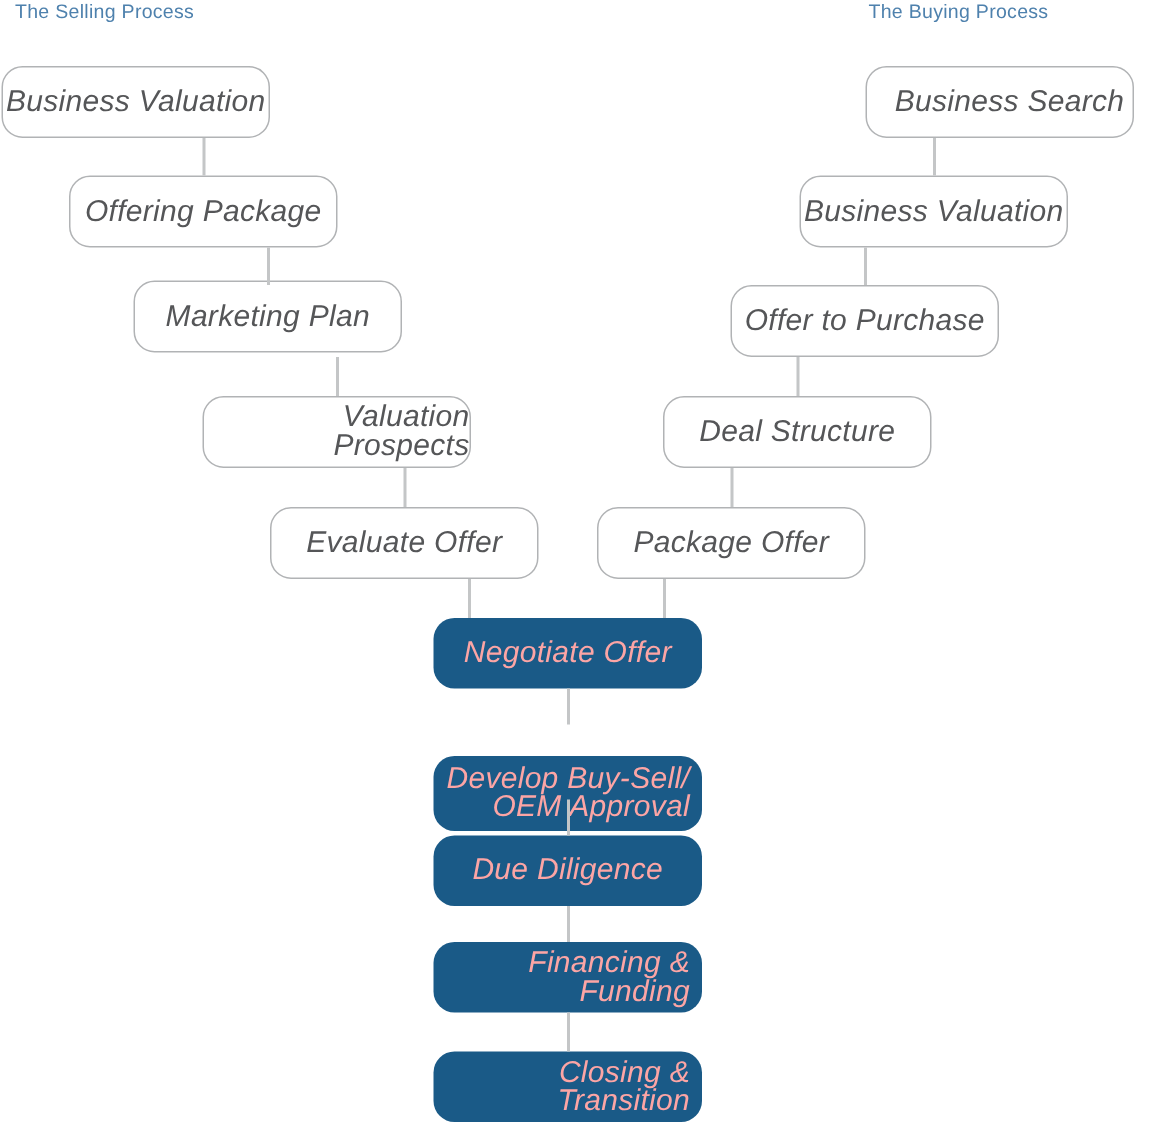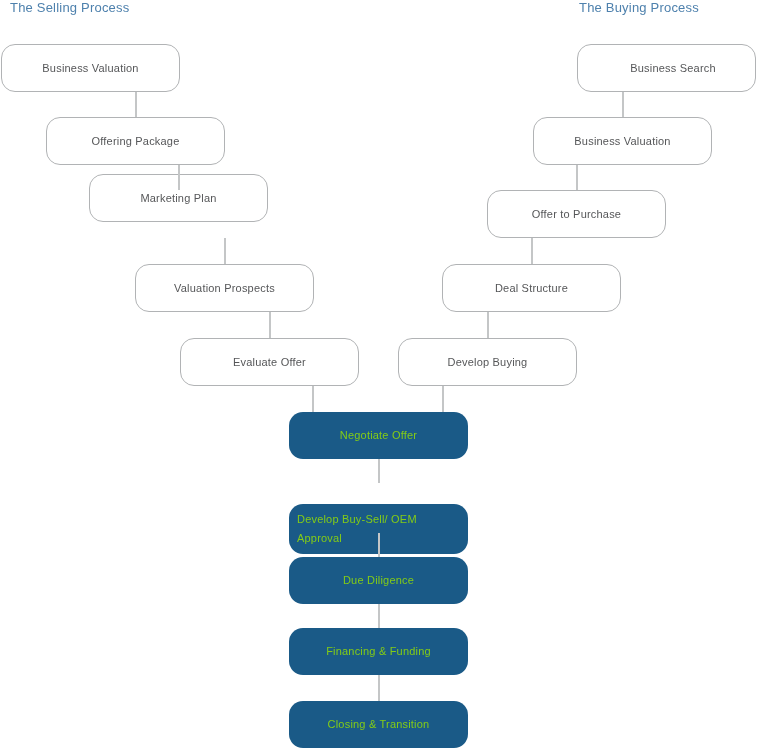--- a/index.html
+++ b/index.html
@@ -25,63 +25,64 @@
     white-space: nowrap;
   }
   .box {
     position: absolute;
     width: 179px;
     box-sizing: border-box;
     border-radius: 14px;
     display: flex;
     align-items: center;
     justify-content: center;
-    text-align: left;
-    font-size: 11px;
+    text-align: right;
+    font-size: 20px;
     line-height: 19px;
     letter-spacing: 0.2px;
+    font-style: italic;
   }
   .box.outlined {
     background: #ffffff;
     border: 1.5px solid #b1b3b5;
     color: #555658;
     height: 48px;
   }
   .box.filled {
     background: #1a5a87;
     border: none;
-    color: #84cc16;
+    color: #fca5a5;
     height: 47px;
     padding: 0 8px;
   }
   .connector {
     position: absolute;
     width: 2px;
     background: #c4c6c7;
   }
 </style>
 </head>
 <body>
 
 <div class="canvas">
 
   <div class="col-title" style="left:10px;">The Selling Process</div>
   <div class="col-title" style="left:579px;">The Buying Process</div>
 
   <div class="box outlined" style="left:1px;   top:44px;">Business Valuation</div>
   <div class="box outlined" style="left:46px;  top:117px;">Offering Package</div>
-  <div class="box outlined" style="left:89px;  top:174px;">Marketing Plan</div>
+  <div class="box outlined" style="left:89px;  top:187px;">Marketing Plan</div>
   <div class="box outlined" style="left:135px; top:264px;">Valuation Prospects</div>
   <div class="box outlined" style="left:180px; top:338px;">Evaluate Offer</div>
 
   <div class="box outlined" style="left:577px; top:44px;padding-left:13px;">Business Search</div>
   <div class="box outlined" style="left:533px; top:117px;">Business Valuation</div>
   <div class="box outlined" style="left:487px; top:190px;">Offer to Purchase</div>
   <div class="box outlined" style="left:442px; top:264px;">Deal Structure</div>
-  <div class="box outlined" style="left:398px; top:338px;">Develop Buying</div>
+  <div class="box outlined" style="left:398px; top:338px;">Package Offer</div>
 
   <div class="box filled" style="left:289px; top:412px;">Negotiate Offer</div>
   <div class="box filled" style="left:289px; top:504px; height:50px;">Develop Buy-Sell/ OEM Approval</div>
   <div class="box filled" style="left:289px; top:557px;">Due Diligence</div>
   <div class="box filled" style="left:289px; top:628px;">Financing &amp; Funding</div>
   <div class="box filled" style="left:289px; top:701px;">Closing &amp; Transition</div>
 
   <div class="connector" style="left:134.5px; top:92px;  height:25px;"></div>
   <div class="connector" style="left:177.5px; top:165px; height:25px;"></div>
   <div class="connector" style="left:223.5px; top:238px; height:26px;"></div>

